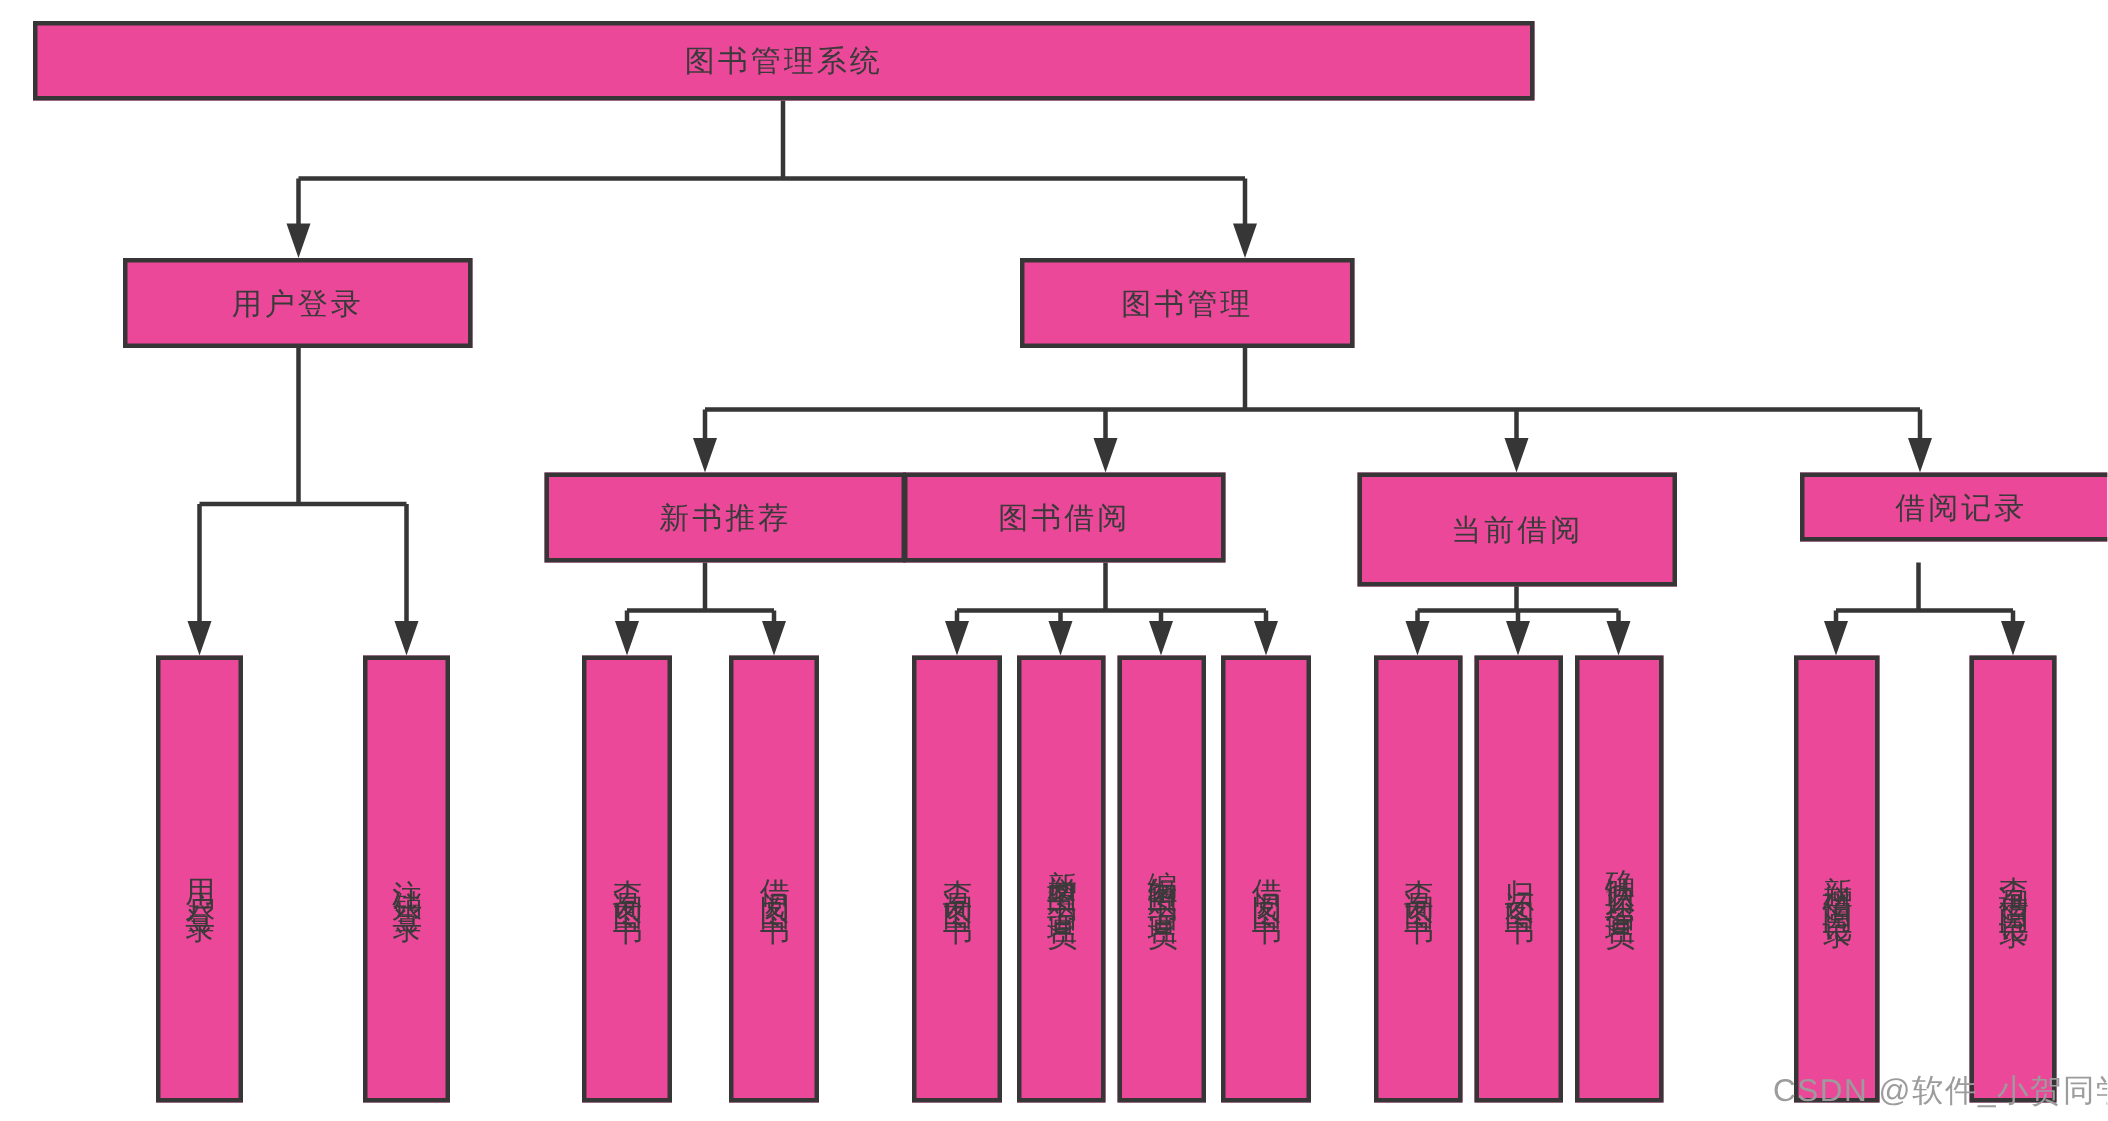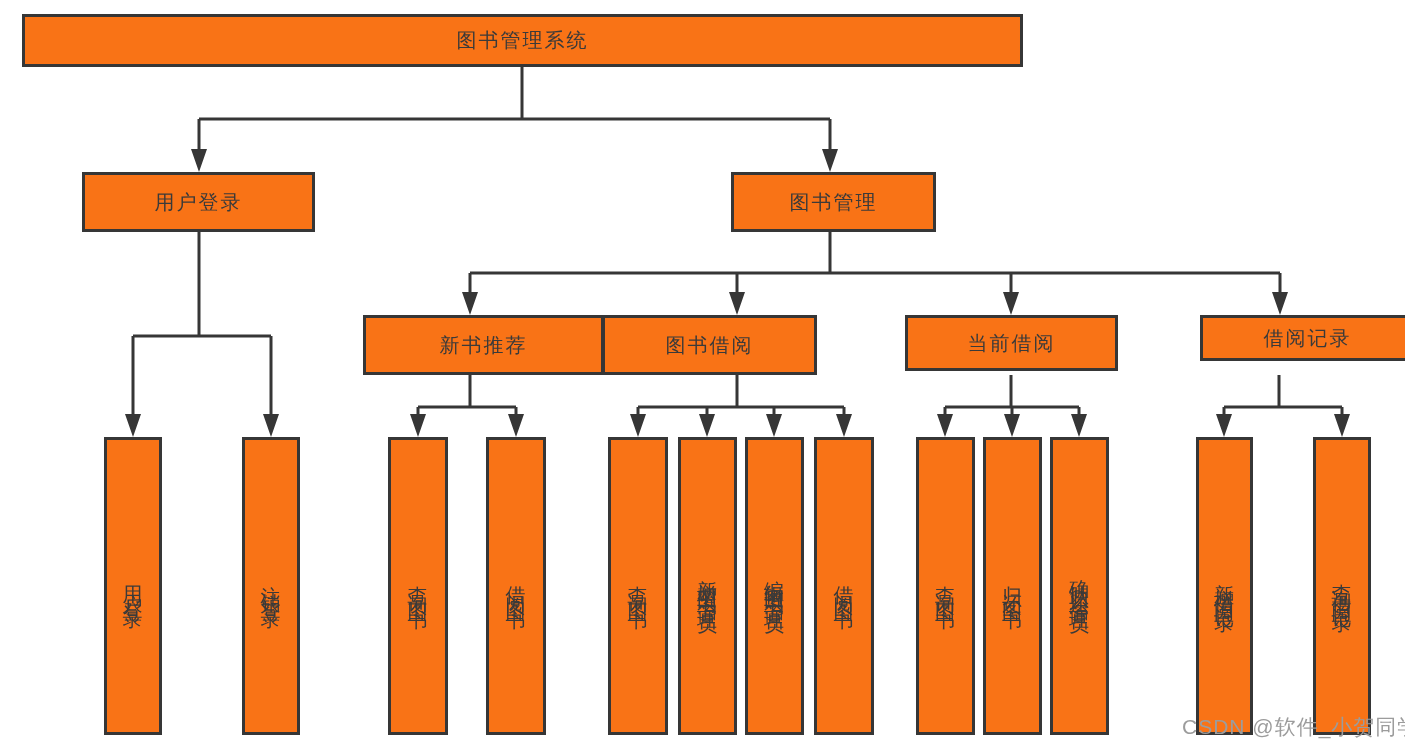--- a/index.html
+++ b/index.html
@@ -5,21 +5,21 @@
   html, body { margin:0; padding:0; background:#ffffff; }
   .canvas {
     position:relative; width:1405px; height:747px;
     background:#ffffff; overflow:hidden;
     font-family:"Liberation Sans", sans-serif;
     color:#333333;
   }
   .wires { position:absolute; left:0; top:0; z-index:1; }
   .node {
     position:absolute; box-sizing:border-box;
-    border:3px solid #363636; background:#f97316;
+    border:3px solid #363636; background:#ec4899;
     display:flex; align-items:center; justify-content:center;
     z-index:2;
   }
   .hlabel {
     font-size:20px; letter-spacing:2px; white-space:nowrap;
     color:#3a3a3a;
   }
   .vlabel {
     writing-mode:vertical-rl; text-orientation:mixed;
     font-size:20px; letter-spacing:8px; line-height:1.1;
@@ -76,31 +76,31 @@
          M1334 414 L1350 414 L1342 437 Z"></path>
   </svg>
 
   <div class="node" style="left:22px; top:14px; width:1001px; height:53px;">
     <span class="hlabel">图书管理系统</span>
   </div>
 
   <div class="node" style="left:82px; top:172px; width:233px; height:60px;">
     <span class="hlabel">用户登录</span>
   </div>
-  <div class="node" style="left:731px; top:172px; width:205px; height:60px;">
+  <div class="node" style="left:680px; top:172px; width:223px; height:60px;">
     <span class="hlabel">图书管理</span>
   </div>
 
   <div class="node" style="left:363px; top:315px; width:241px; height:60px;">
     <span class="hlabel">新书推荐</span>
   </div>
   <div class="node" style="left:602px; top:315px; width:215px; height:60px;">
     <span class="hlabel">图书借阅</span>
   </div>
-  <div class="node" style="left:905px; top:315px; width:213px; height:56px;">
+  <div class="node" style="left:905px; top:315px; width:213px; height:76px;">
     <span class="hlabel">当前借阅</span>
   </div>
   <div class="node" style="left:1172px; top:315px; width:215px; height:46px;margin-left:28px;">
     <span class="hlabel">借阅记录</span>
   </div>
 
   <div class="node" style="left:104px; top:437px; width:58px; height:298px;">
     <span class="vlabel">用户登录</span>
   </div>
   <div class="node" style="left:242px; top:437px; width:58px; height:298px;">

